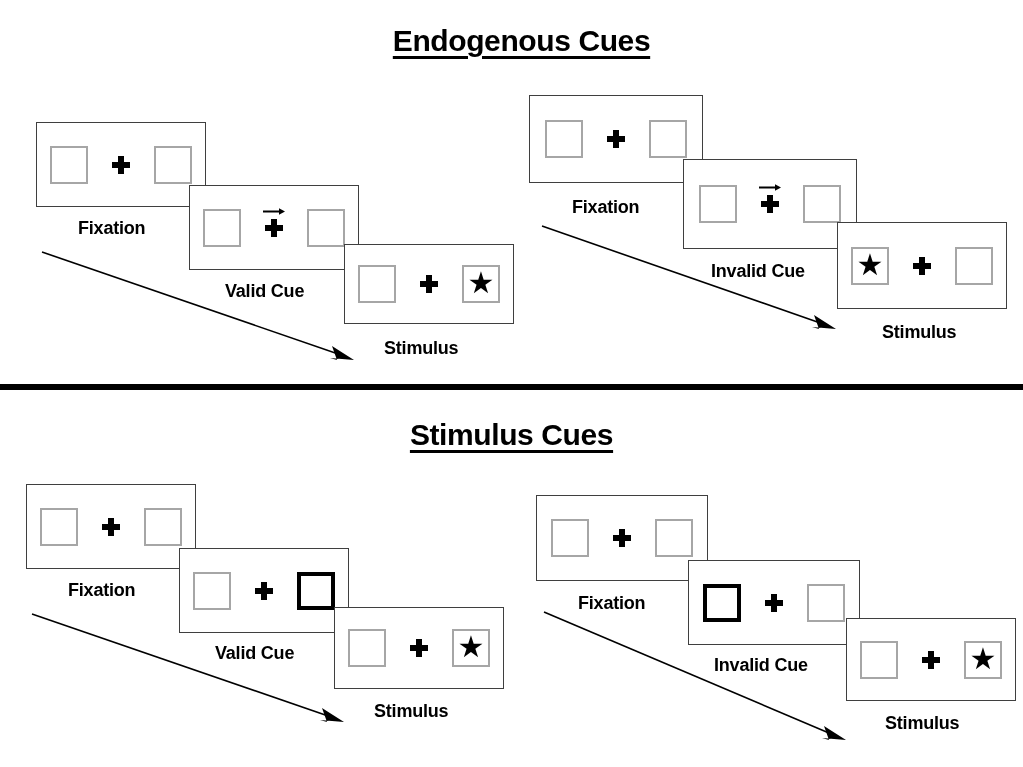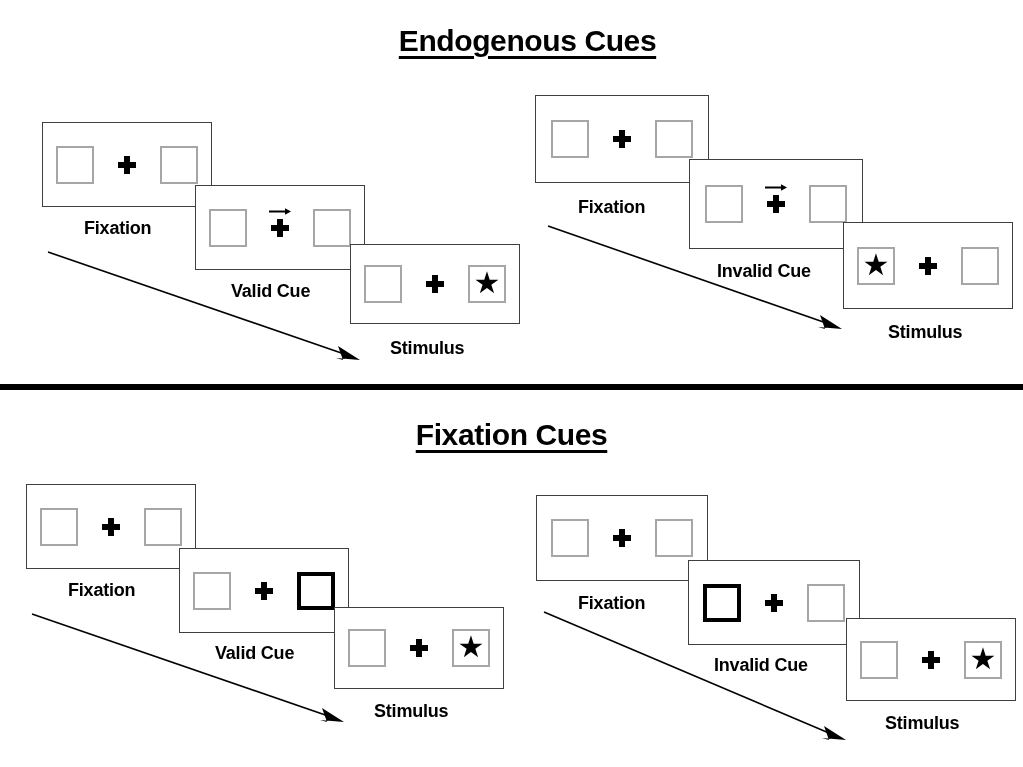--- a/index.html
+++ b/index.html
@@ -13,21 +13,21 @@
     height: 767px;
     position: relative;
     overflow: hidden;
     font-family: "Liberation Sans", "DejaVu Sans", sans-serif;
     color: #000000;
   }
 
   
   .section {
     position: absolute;
-    left: 16px;
+    left: 10px;
     width: 893px;
   }
   #section-endogenous { top: 0; height: 388px; }
   #section-exogenous  { top: 392px; height: 375px; }
 
   .section-title {
     position: absolute;
     left: 0;
     width: 1023px;
     text-align: center;
@@ -241,21 +241,21 @@
     <polygon points="298,107 276,93 281,107 274,105" fill="#000"></polygon>
   </svg>
 
 </div>
 
 <div id="section-divider"></div>
 
 <div class="section" id="section-exogenous">
 </div>
 
-<div class="section-title" id="title-exogenous">Fixation Cues</div>
+<div class="section-title" id="title-exogenous">Stimulus Cues</div>
 
 <div class="frame" style="left:26px; top:484px; width:170px; height:85px;">
   <div class="frame-inner">
     <div class="box"></div>
     <div class="plus-wrap">
       <div class="plus"></div>
     </div>
     <div class="box"></div>
   </div>
 </div>

